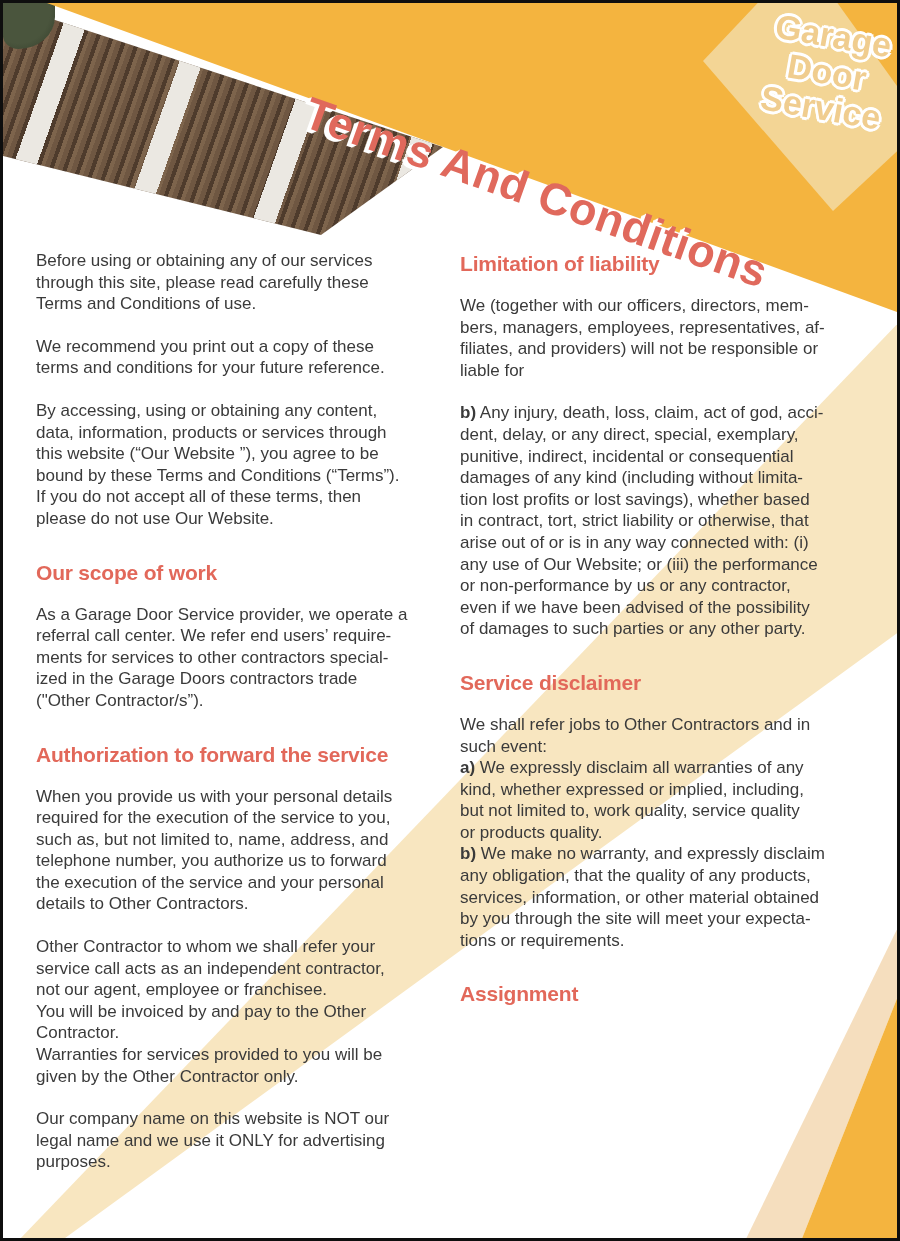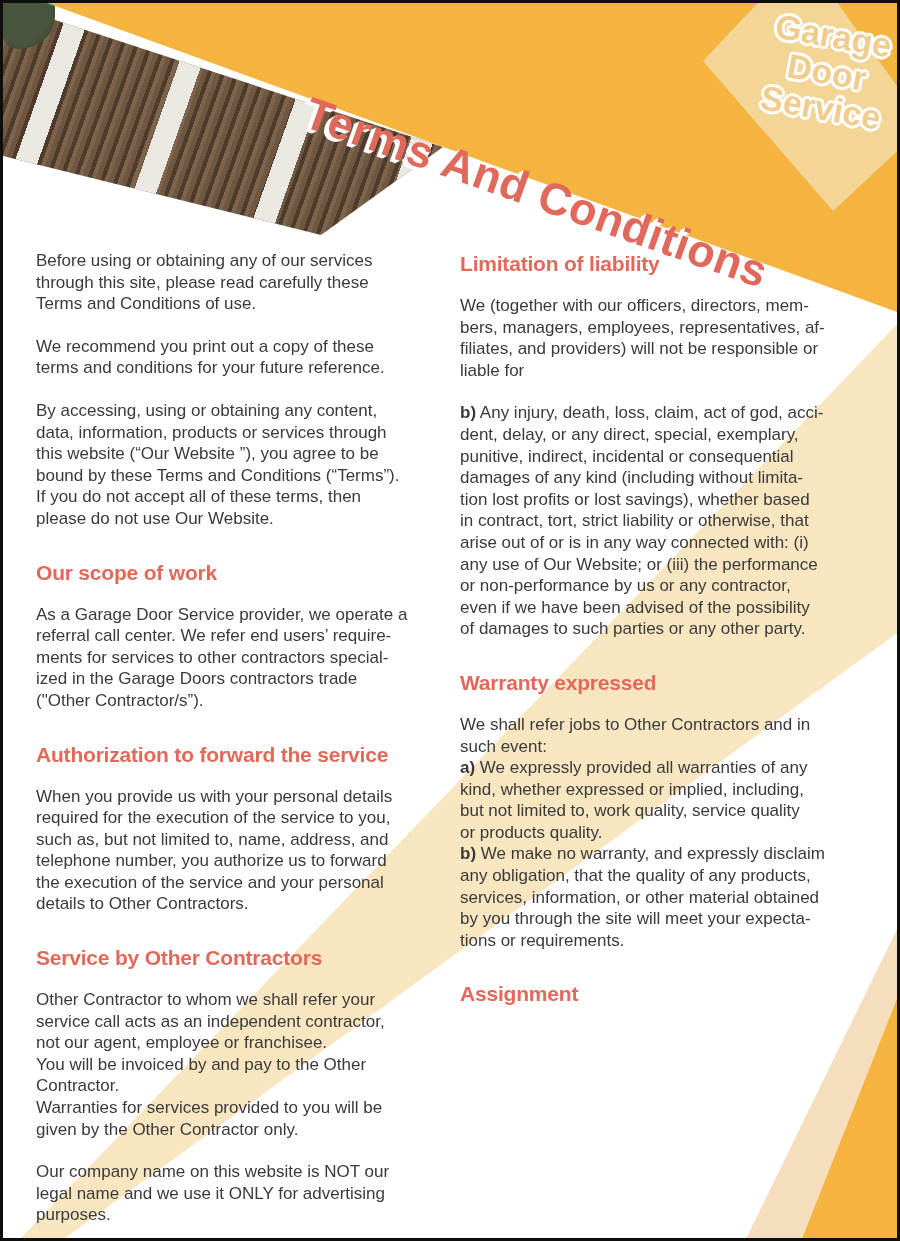--- a/index.html
+++ b/index.html
@@ -101,21 +101,20 @@
 ments for services to other contractors special-
 ized in the Garage Doors contractors trade
 ("Other Contractor/s”).</span></p>
       <h2>Authorization to forward the service</h2>
       <p><span>When you provide us with your personal details
 required for the execution of the service to you,
 such as, but not limited to, name, address, and
 telephone number, you authorize us to forward
 the execution of the service and your personal
 details to Other Contractors.</span></p>
-      <h2>Service by Other Contractors</h2>
       <p><span>Other Contractor to whom we shall refer your
 service call acts as an independent contractor,
 not our agent, employee or franchisee.
 You will be invoiced by and pay to the Other
 Contractor.
 Warranties for services provided to you will be
 given by the Other Contractor only.</span></p>
       <p><span>Our company name on this website is NOT our
 legal name and we use it ONLY for advertising
 purposes.</span></p>
@@ -130,24 +129,24 @@
 dent, delay, or any direct, special, exemplary,
 punitive, indirect, incidental or consequential
 damages of any kind (including without limita-
 tion lost profits or lost savings), whether based
 in contract, tort, strict liability or otherwise, that
 arise out of or is in any way connected with: (i)
 any use of Our Website; or (iii) the performance
 or non-performance by us or any contractor,
 even if we have been advised of the possibility
 of damages to such parties or any other party.</span></p>
-      <h2>Warranty expressed</h2>
+      <h2>Service disclaimer</h2>
       <p><span>We shall refer jobs to Other Contractors and in
 such event:
-</span><span class="b">a)</span><span> We expressly provided all warranties of any
+</span><span class="b">a)</span><span> We expressly disclaim all warranties of any
 kind, whether expressed or implied, including,
 but not limited to, work quality, service quality
 or products quality.
 </span><span class="b">b)</span><span> We make no warranty, and expressly disclaim
 any obligation, that the quality of any products,
 services, information, or other material obtained
 by you through the site will meet your expecta-
 tions or requirements.</span></p>
       <h2>Assignment</h2>
     </div>

